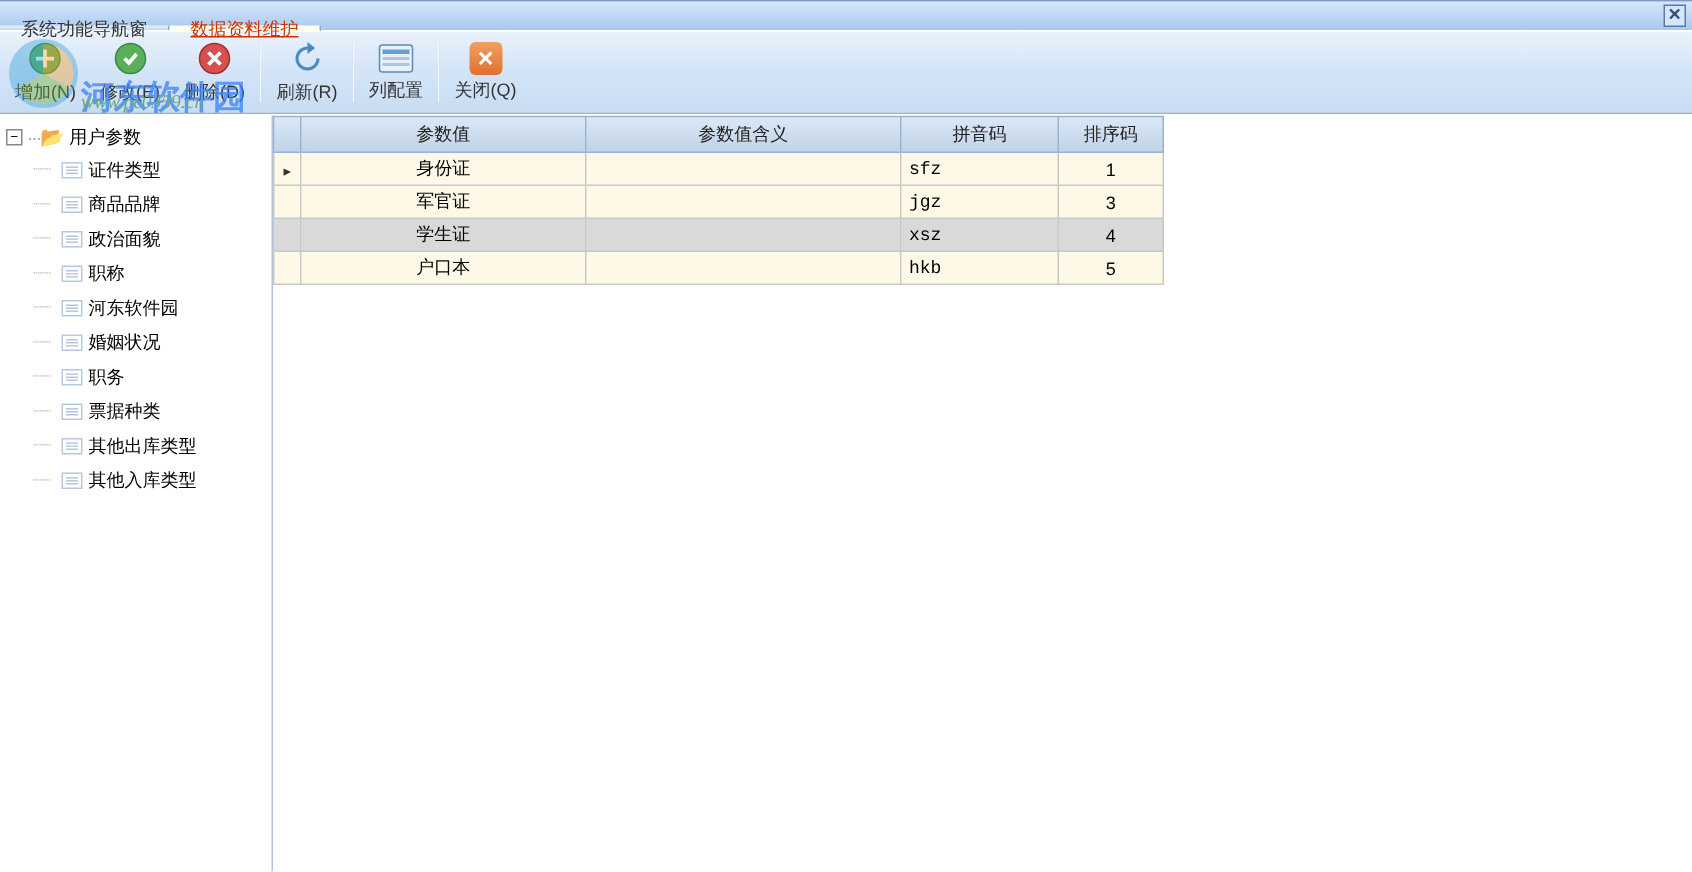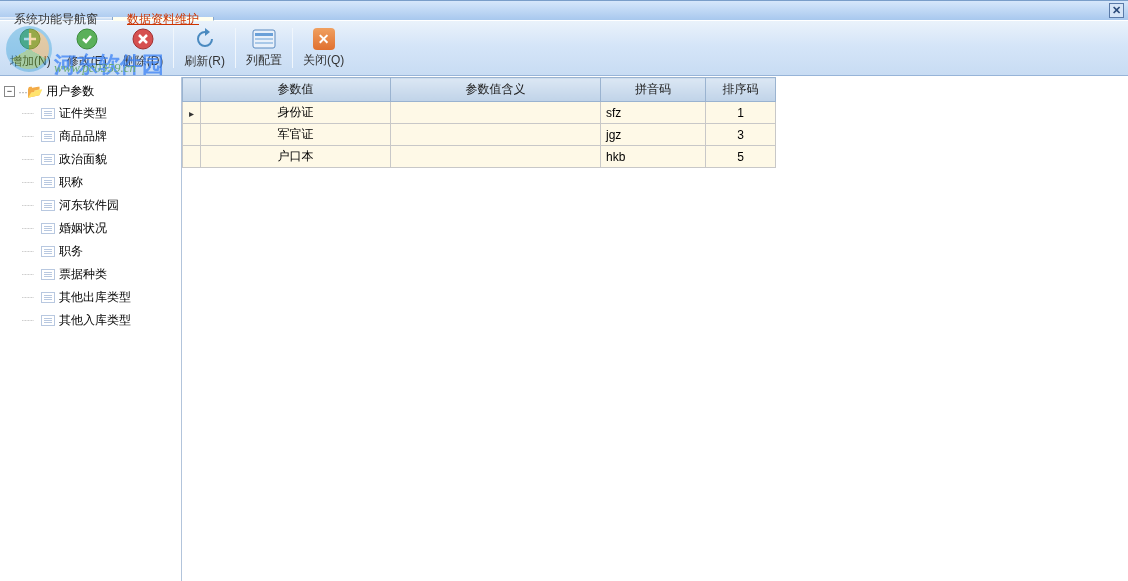--- a/index.html
+++ b/index.html
@@ -40,21 +40,21 @@
 
 .content { flex: 1; background: #fff; overflow: auto; }
 .grid { border-collapse: collapse; }
 .grid th { background: linear-gradient(to bottom, #dbe7f4 0%, #c0d3e8 100%); border: 1px solid #9ab3d0; padding: 3px 6px; font-weight: normal; font-size: 12px; color: #222; text-align: center; height: 20px; }
 .grid td { border: 1px solid #c8c8c8; padding: 2px 5px; font-size: 12px; height: 19px; background: #fef9e7; }
 .grid tr.alt td { background: #d9d9d9; }
 .row-indicator { width: 18px; background: linear-gradient(to bottom, #dde8f5 0%, #c5d7eb 100%); border: 1px solid #9ab3d0; text-align: center; padding: 0; }
 .row-indicator.sel::before { content: "▸"; color: #333; font-size: 10px; }
 .col-param { width: 190px; text-align: center; }
 .col-meaning { width: 210px; text-align: left; }
-.col-pinyin { width: 105px; text-align: left; }
+.col-pinyin { width: 105px; text-align: left; font-family: Liberation Mono, monospace; }
 .col-sort { width: 70px; text-align: center; }
 th.col-param, th.col-meaning, th.col-pinyin, th.col-sort { text-align: center; }
 
 .watermark { position: absolute; top: 26px; left: 6px; font-family: "KaiTi", serif; pointer-events: none; opacity: 0.75; }
 .wm-logo { width: 46px; height: 46px; border-radius: 50%; border: 3px solid #38a0d8; position: absolute; left: 0; top: 0; background: conic-gradient(#f0a030 0 120deg, #70b030 120deg 240deg, #38a0d8 240deg 360deg); opacity: 0.55; }
 .wm-text1 { position: absolute; left: 48px; top: 24px; font-size: 22px; font-weight: bold; color: #3b82f6; white-space: nowrap; }
 .wm-text2 { position: absolute; left: 48px; top: 34px; font-size: 13px; font-style: italic; color: #4a9a4a; white-space: nowrap; }
 </style>
 </head>
 <body>
@@ -208,20 +208,27 @@
             <td class="col-pinyin">sfz</td>
             <td class="col-sort">1</td>
           </tr>
           <tr>
             <td class="row-indicator"></td>
             <td class="col-param">军官证</td>
             <td class="col-meaning"></td>
             <td class="col-pinyin">jgz</td>
             <td class="col-sort">3</td>
           </tr>
+          <tr class="alt">
+            <td class="row-indicator"></td>
+            <td class="col-param">学生证</td>
+            <td class="col-meaning"></td>
+            <td class="col-pinyin">xsz</td>
+            <td class="col-sort">4</td>
+          </tr>
           <tr>
             <td class="row-indicator"></td>
             <td class="col-param">户口本</td>
             <td class="col-meaning"></td>
             <td class="col-pinyin">hkb</td>
             <td class="col-sort">5</td>
           </tr>
         </tbody>
     </table>
   </div>

